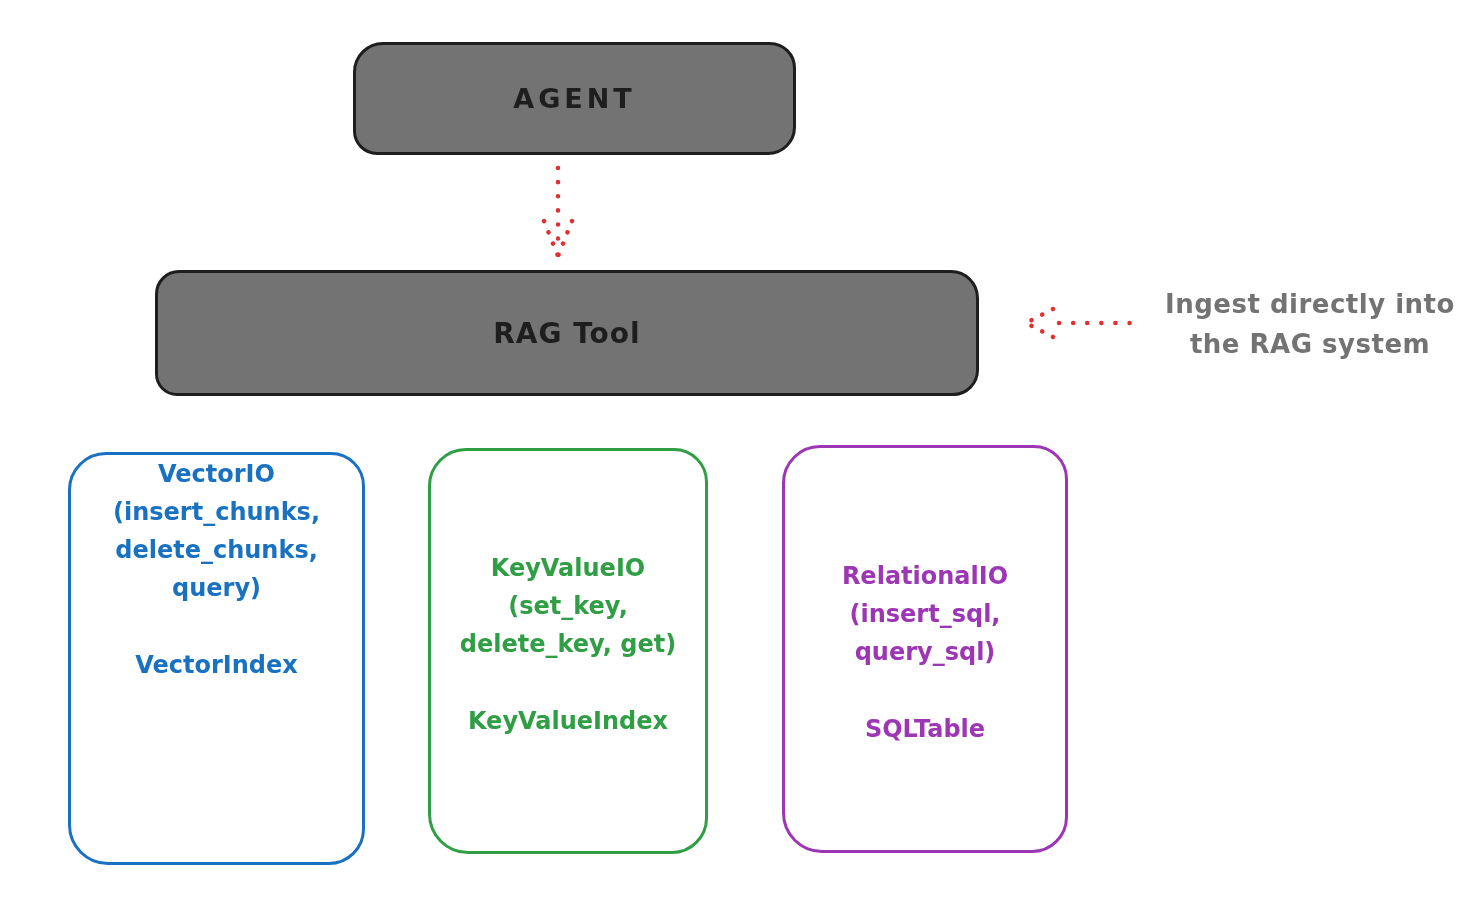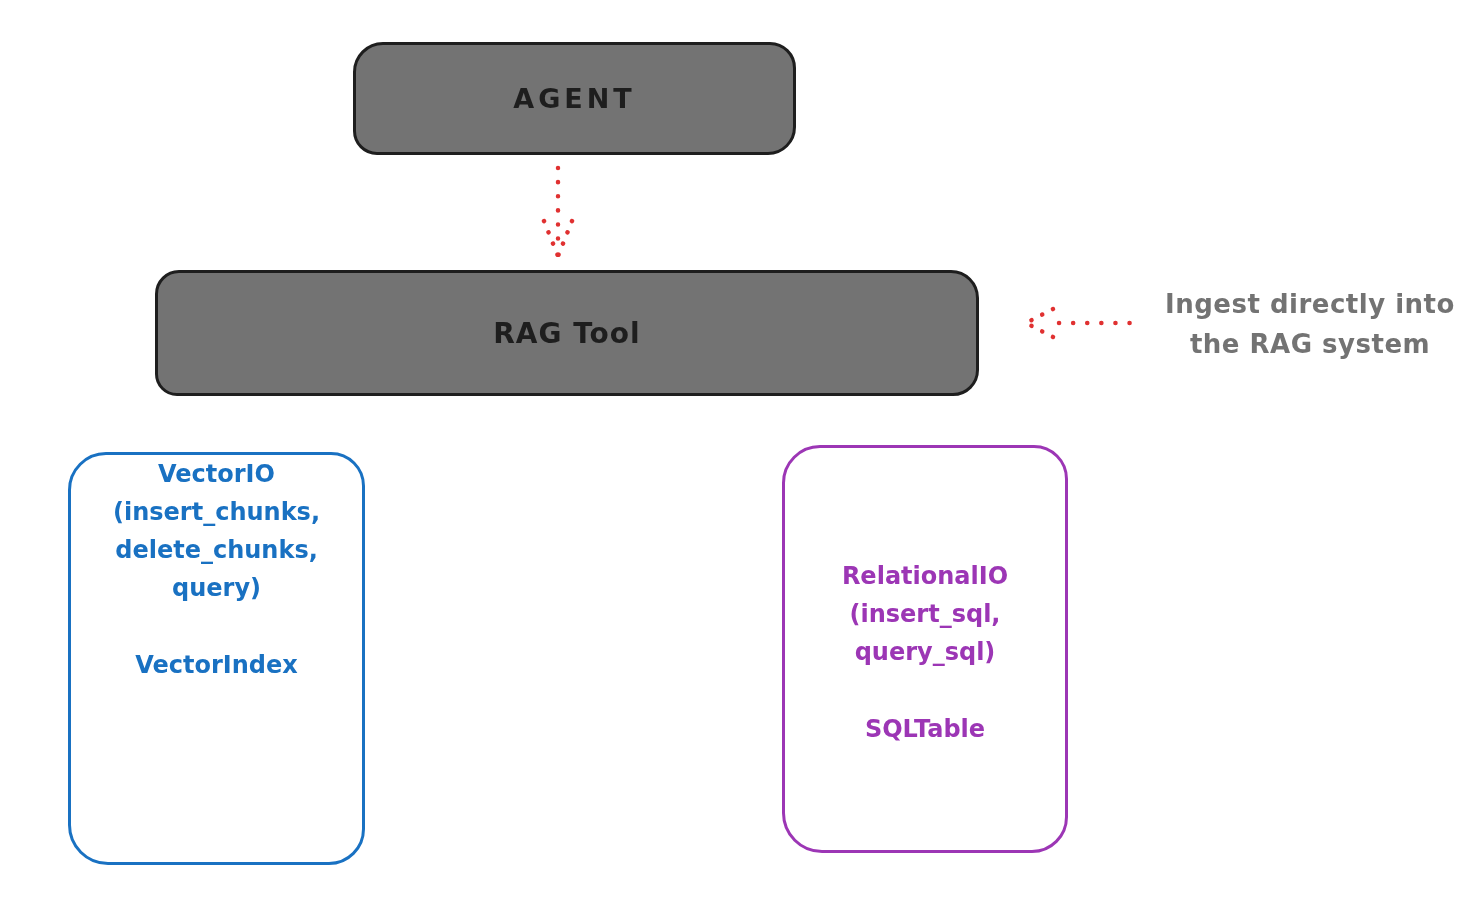--- a/index.html
+++ b/index.html
@@ -125,20 +125,28 @@
   <div class="io-box io-blue">
     <div class="io-lines">
       <div>VectorIO</div>
       <div>(insert_chunks,</div>
       <div>delete_chunks,</div>
       <div>query)</div>
     </div>
     <div class="io-index">VectorIndex</div>
   </div>
 
+  <div class="io-box io-green">
+    <div class="io-lines">
+      <div>KeyValueIO</div>
+      <div>(set_key,</div>
+      <div>delete_key, get)</div>
+    </div>
+    <div class="io-index">KeyValueIndex</div>
+  </div>
 
   <div class="io-box io-purple">
     <div class="io-lines">
       <div>RelationalIO</div>
       <div>(insert_sql,</div>
       <div>query_sql)</div>
     </div>
     <div class="io-index">SQLTable</div>
   </div>
 

